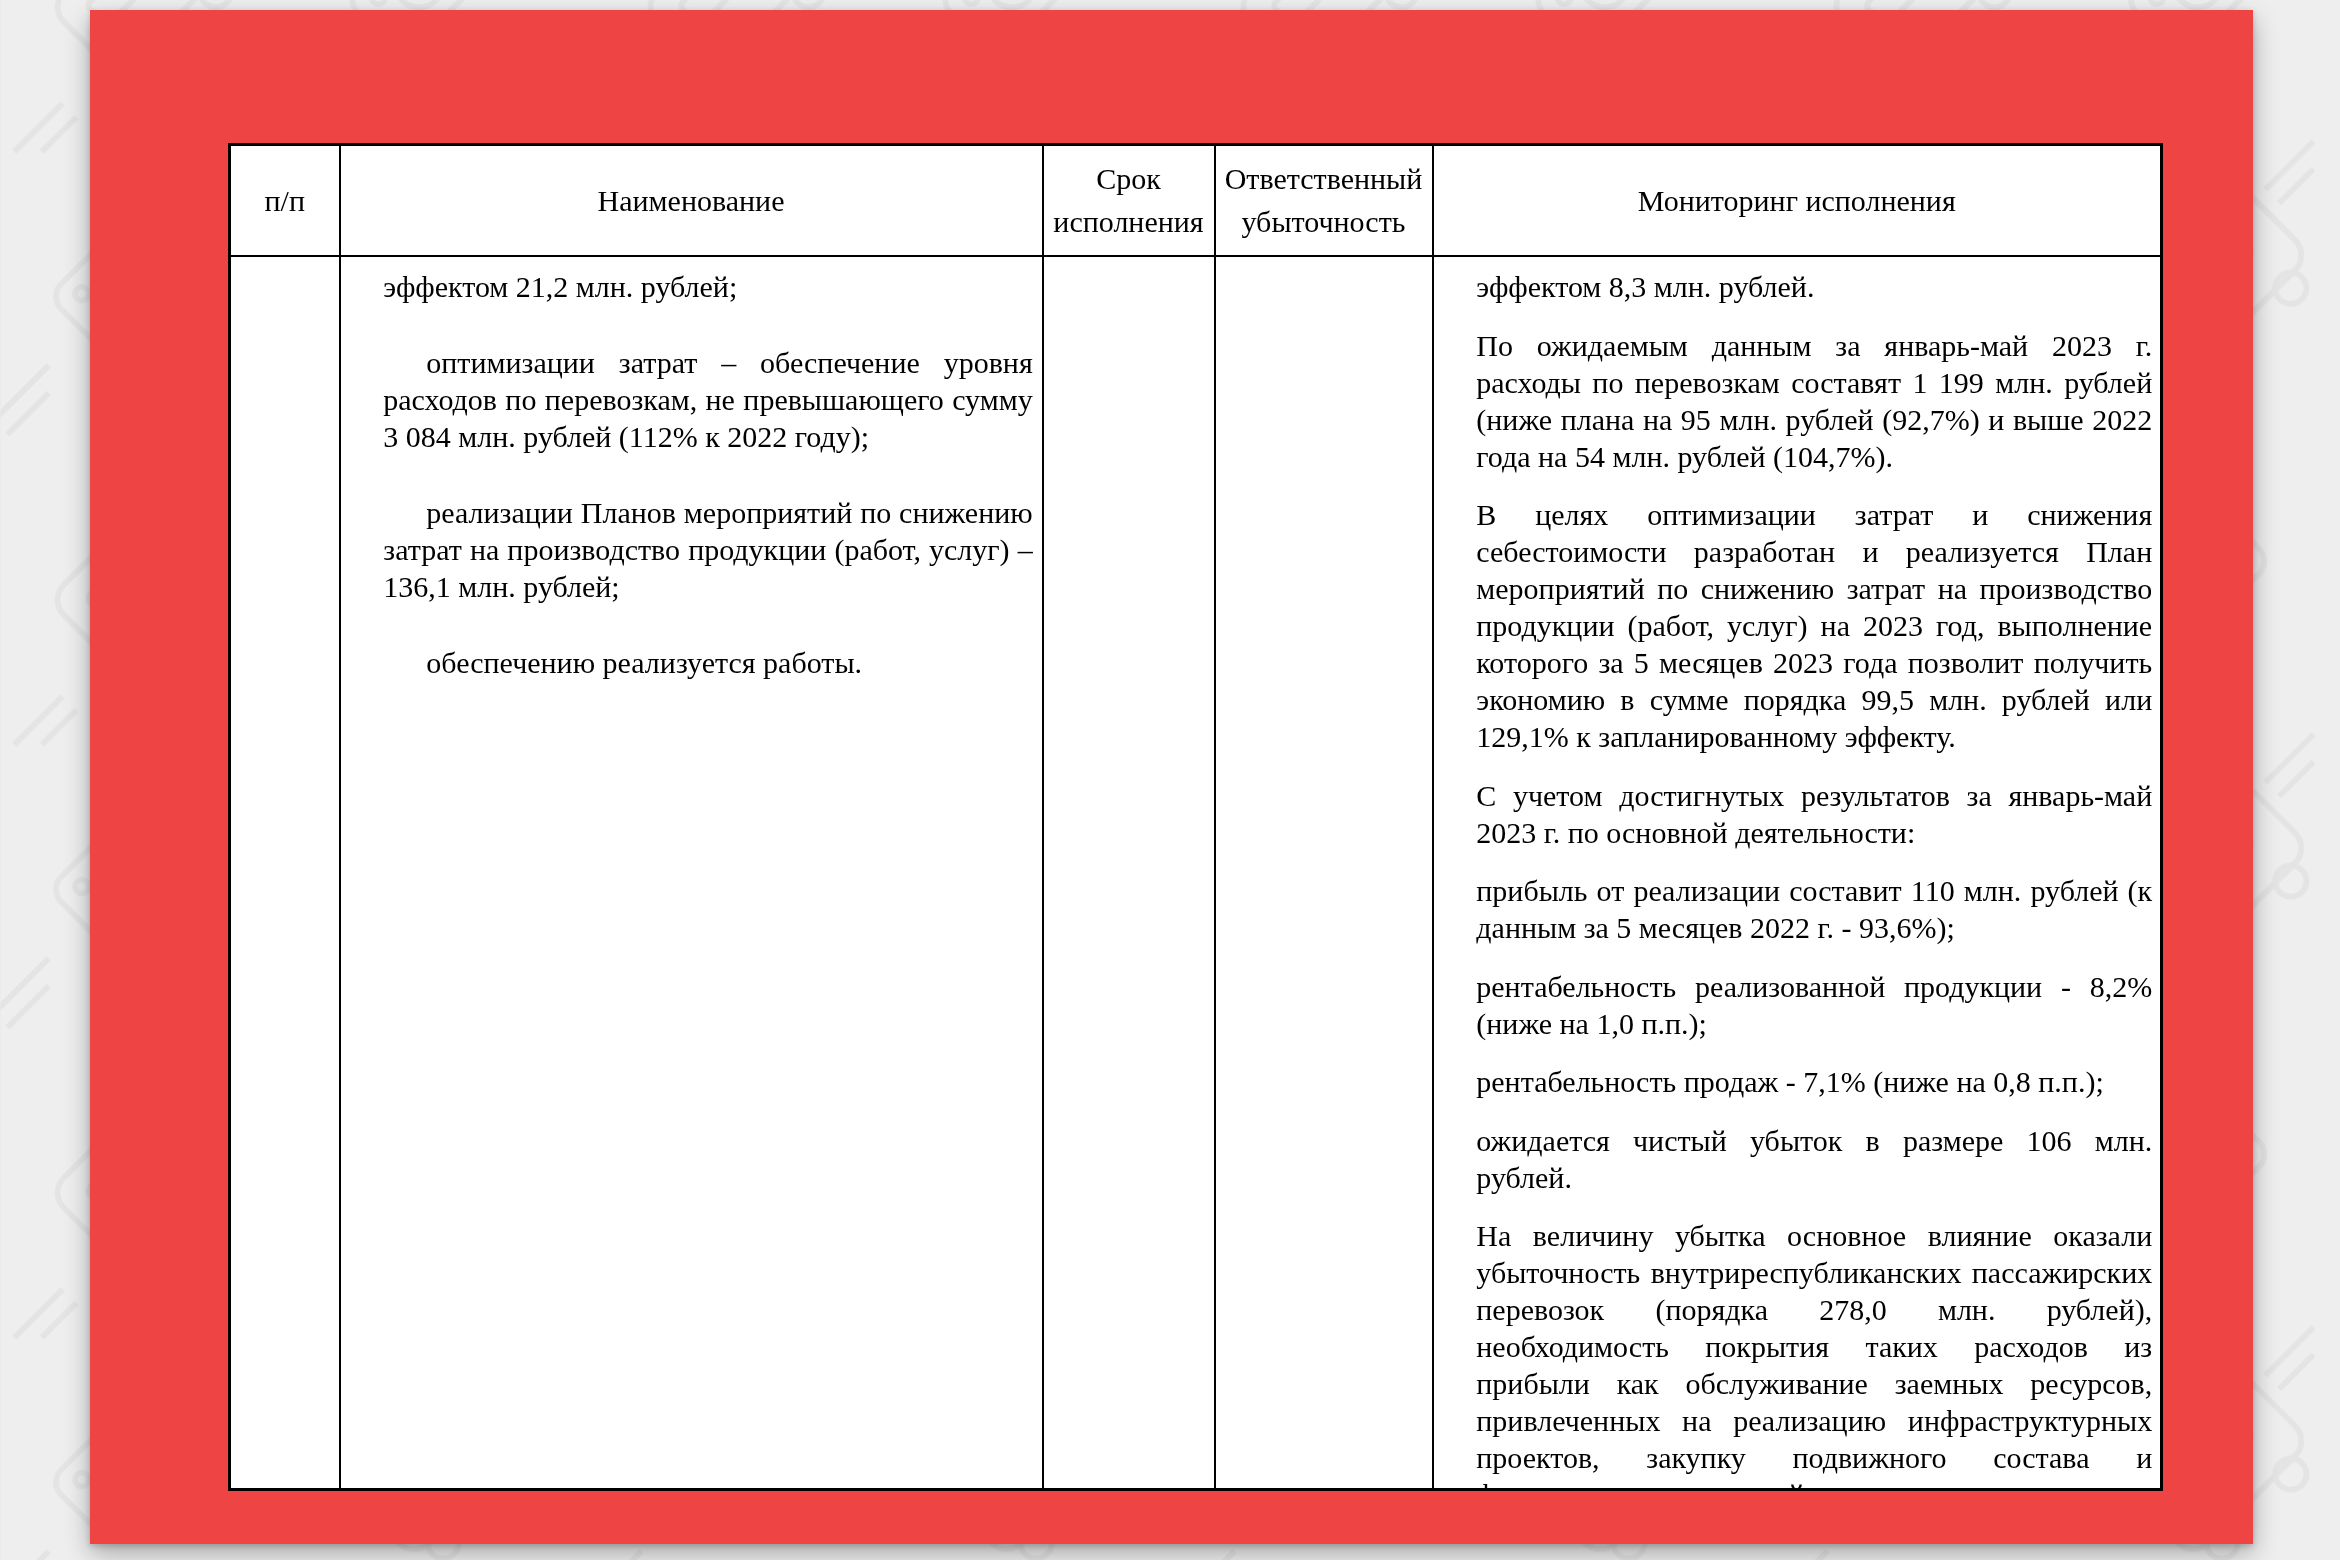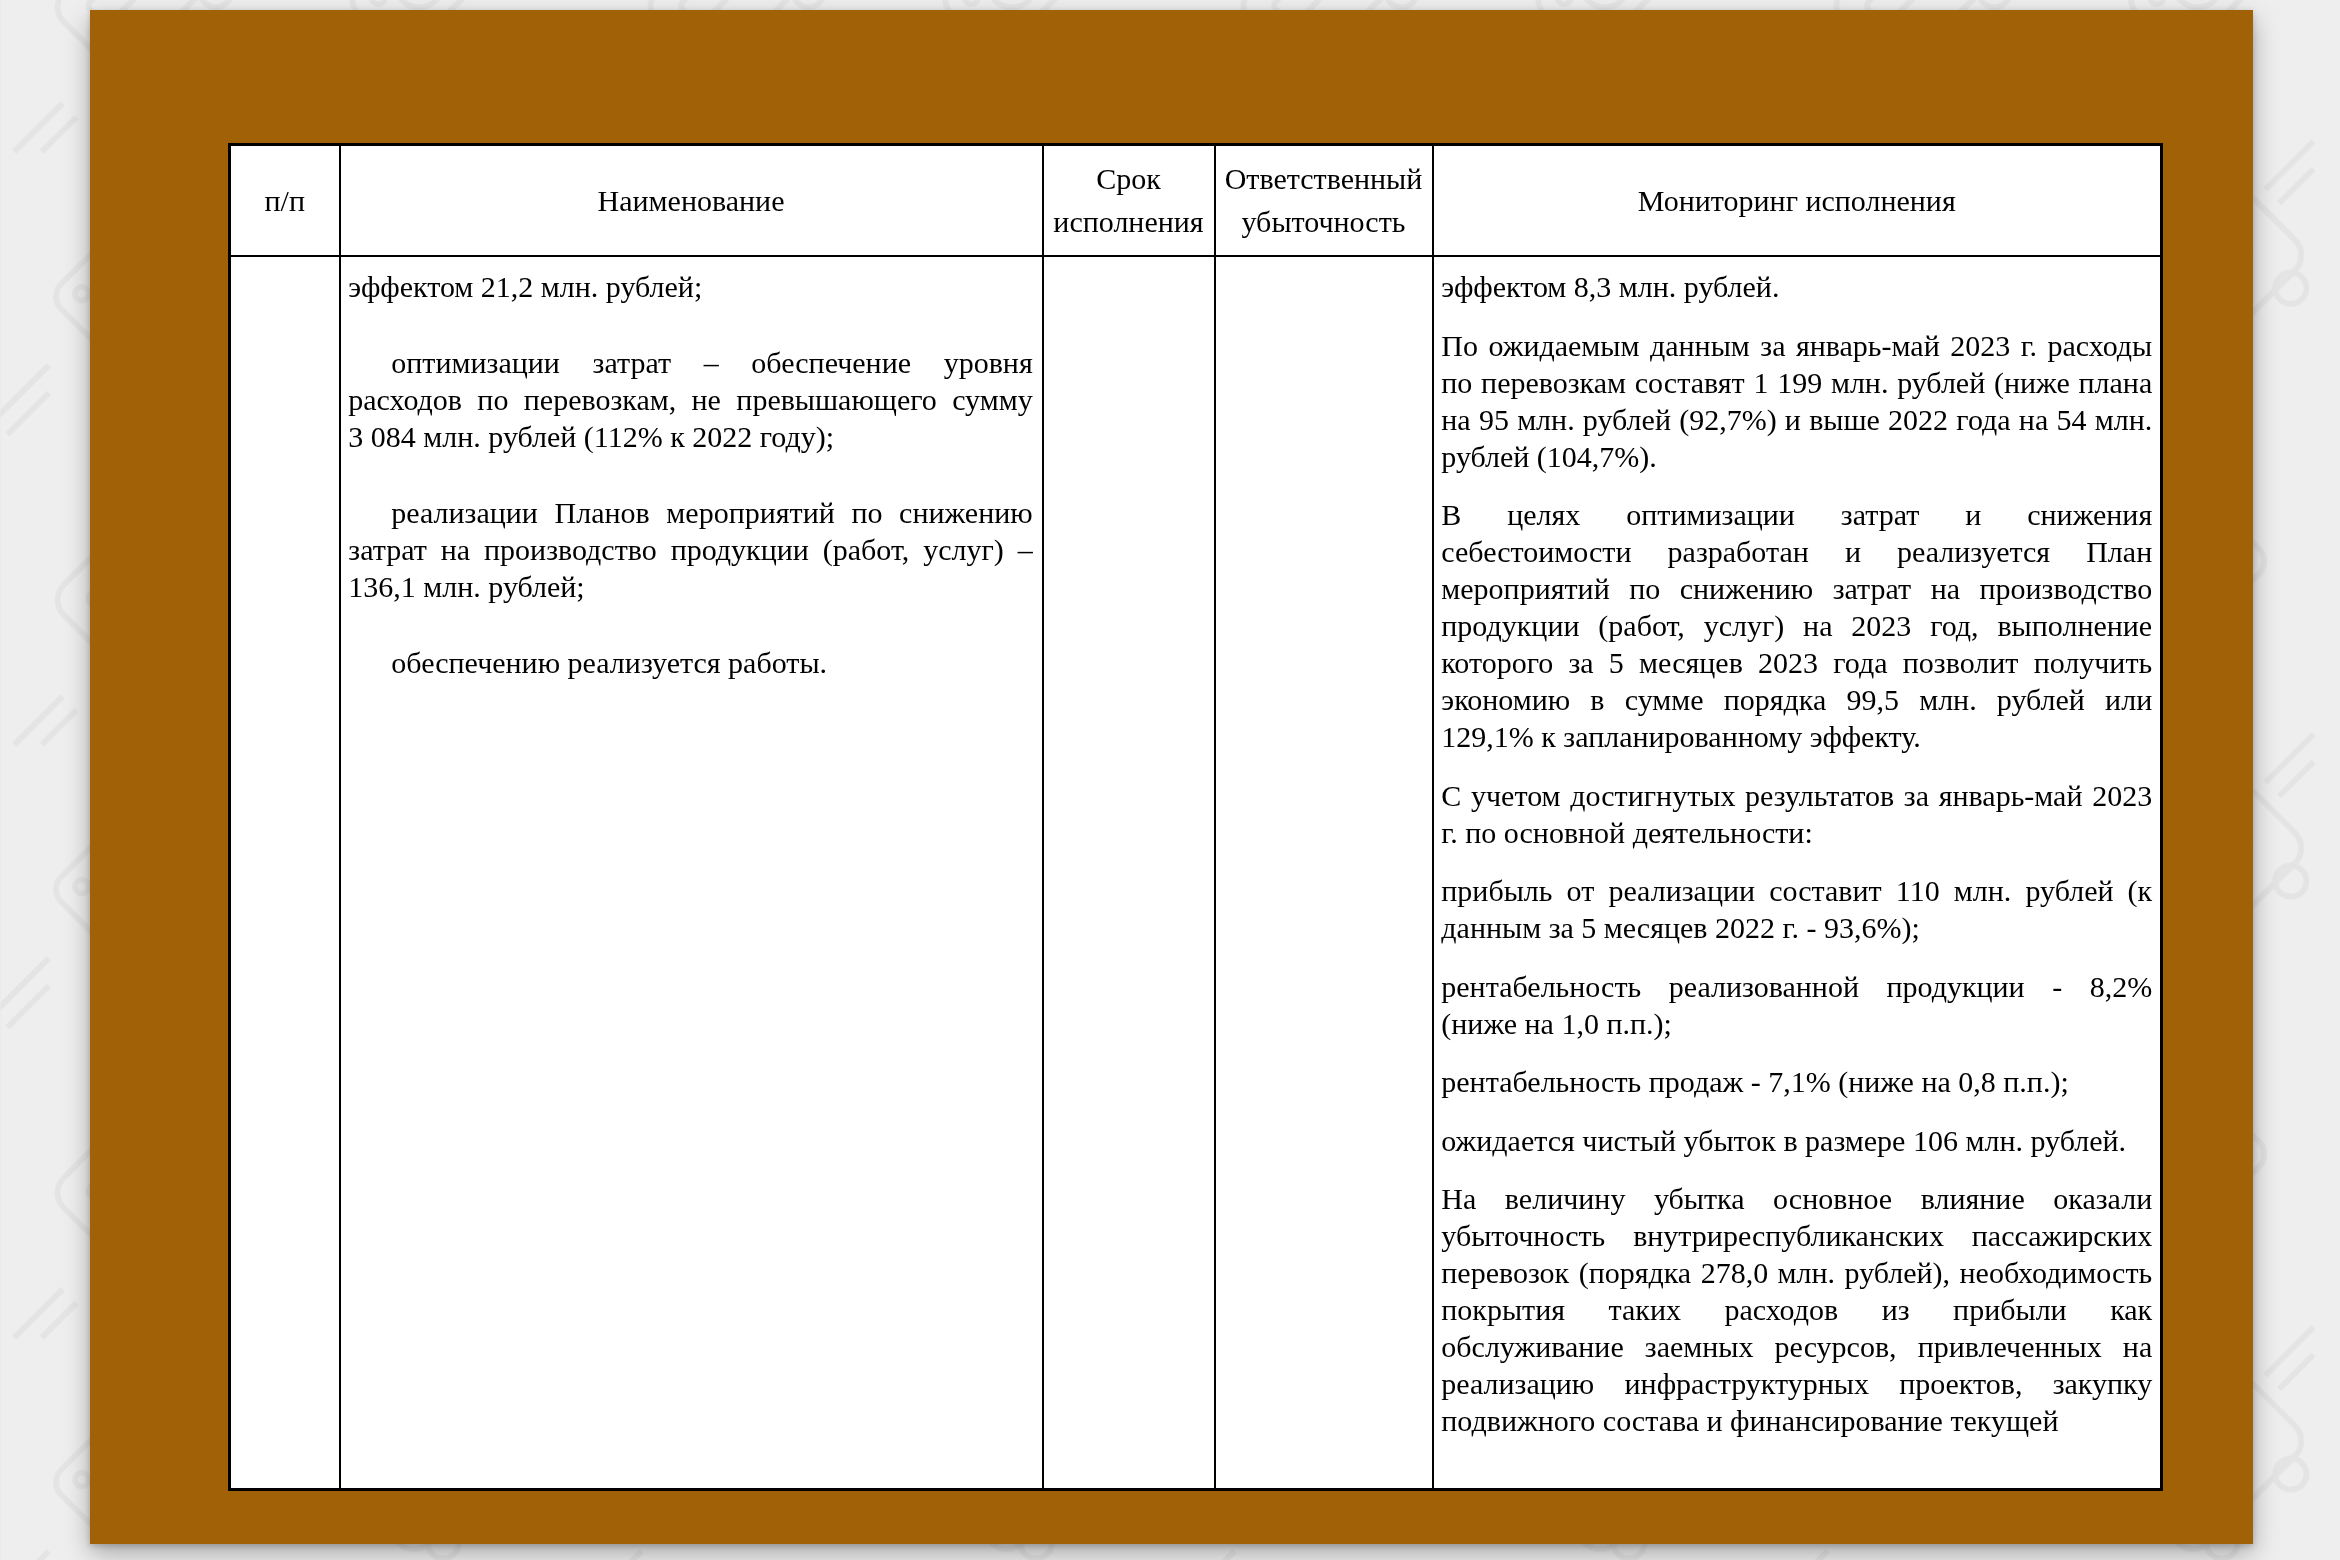--- a/index.html
+++ b/index.html
@@ -3,38 +3,38 @@
 <meta charset="utf-8">
 <style>
   html,body{margin:0;padding:0}
   body{
     position:relative;width:2341px;height:1560px;overflow:hidden;
     background:#e9e9ea;font-family:"Liberation Serif", serif;color:#000;
   }
   .bg-svg{position:absolute;left:0;top:0;width:2341px;height:1560px}
   .sheet{
     position:absolute;left:90px;top:9.8px;width:2163px;height:1534px;
-    background:#a16207;
+    background:#ef4444;
     box-shadow:0 9.8px 23.4px rgba(0,0,0,.30), 0 2px 5.9px rgba(0,0,0,.18);
   }
   table.doc{
     position:absolute;left:138px;top:133px;width:1933px;
     border-collapse:collapse;table-layout:fixed;
   }
   table.doc, table.doc th, table.doc td{border:2.9px solid #000}
   table.doc{border-width:3.9px}
   table.doc th{
     font-weight:normal;font-size:30px;line-height:43px;
     text-align:center;vertical-align:middle;padding:0 2px;height:109px;
     background:#fff;
   }
   table.doc td{vertical-align:top;background:#fff;padding:0}
   .cell-inner{
     box-sizing:border-box;height:1231px;overflow:hidden;
-    font-size:30px;line-height:37px;
+    font-size:30px;line-height:37px;margin-left:35px;
   }
   .cell-naimenovanie{padding:11.7px 8.8px 0 7.8px}
   .cell-monitoring{padding:11.7px 7.8px 0 7.8px}
   p.para{margin:0;text-align:justify}
   .cell-naimenovanie p.para{margin-bottom:39px}
   .cell-monitoring p.para{margin-bottom:21.5px}
   p.para.indent{text-indent:43px}
   .b{font-weight:normal}
 </style>
 </head>

